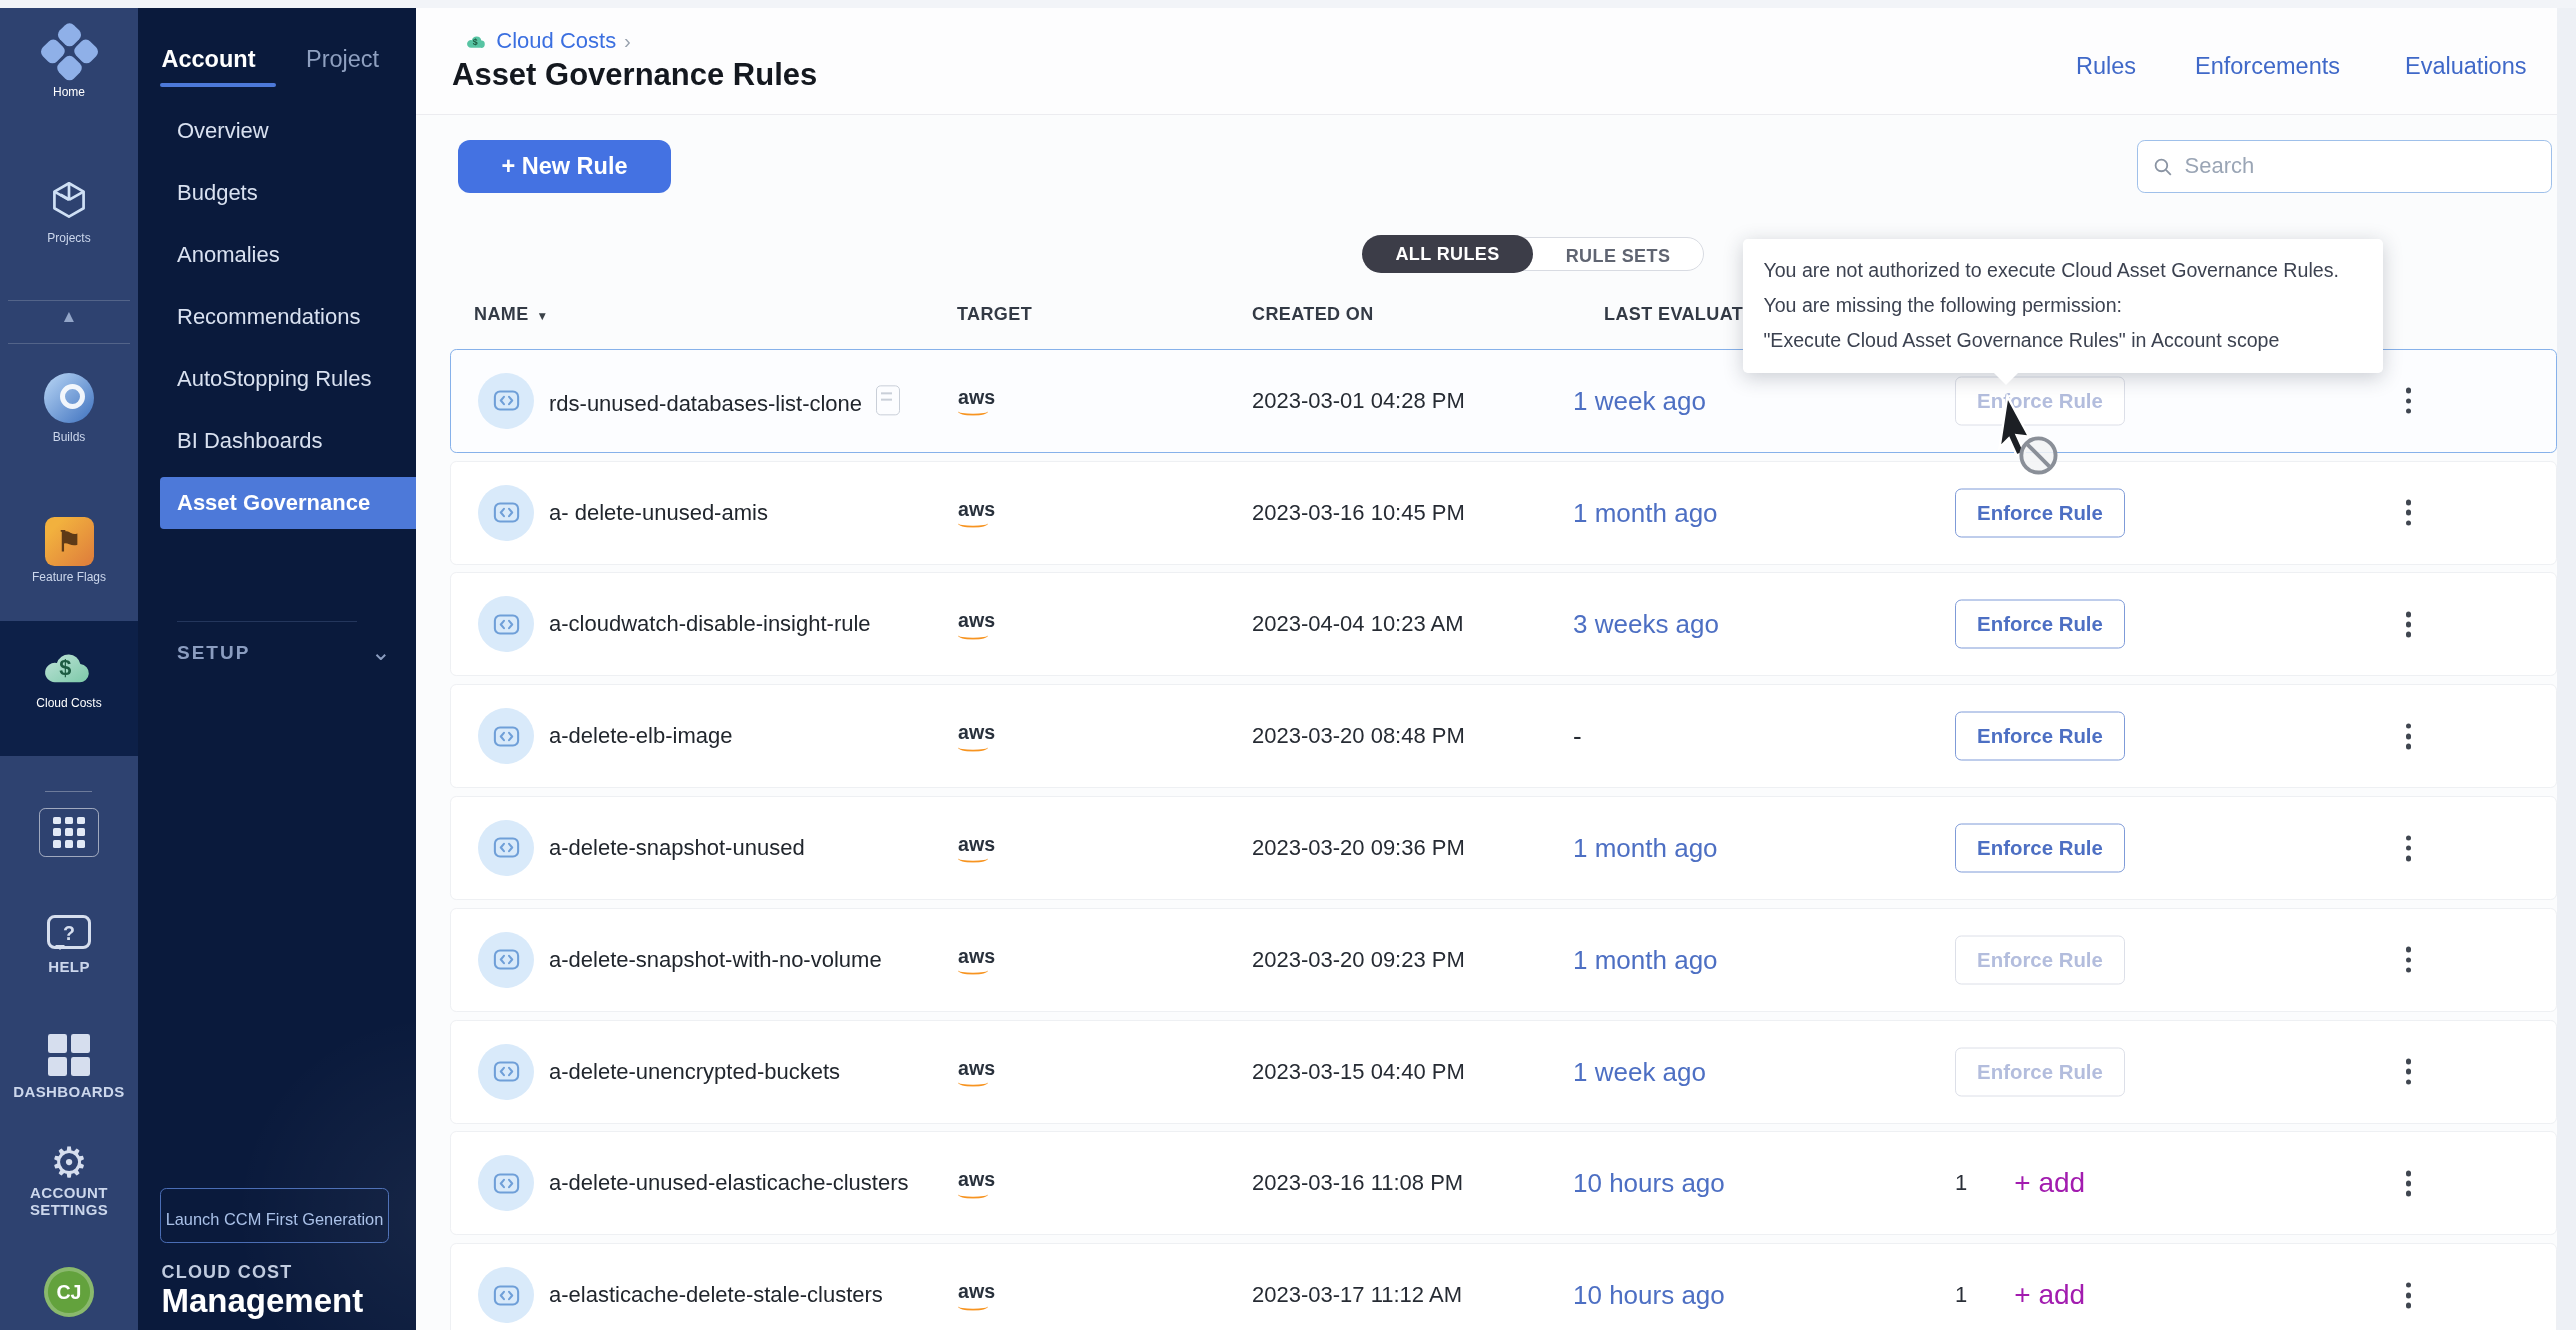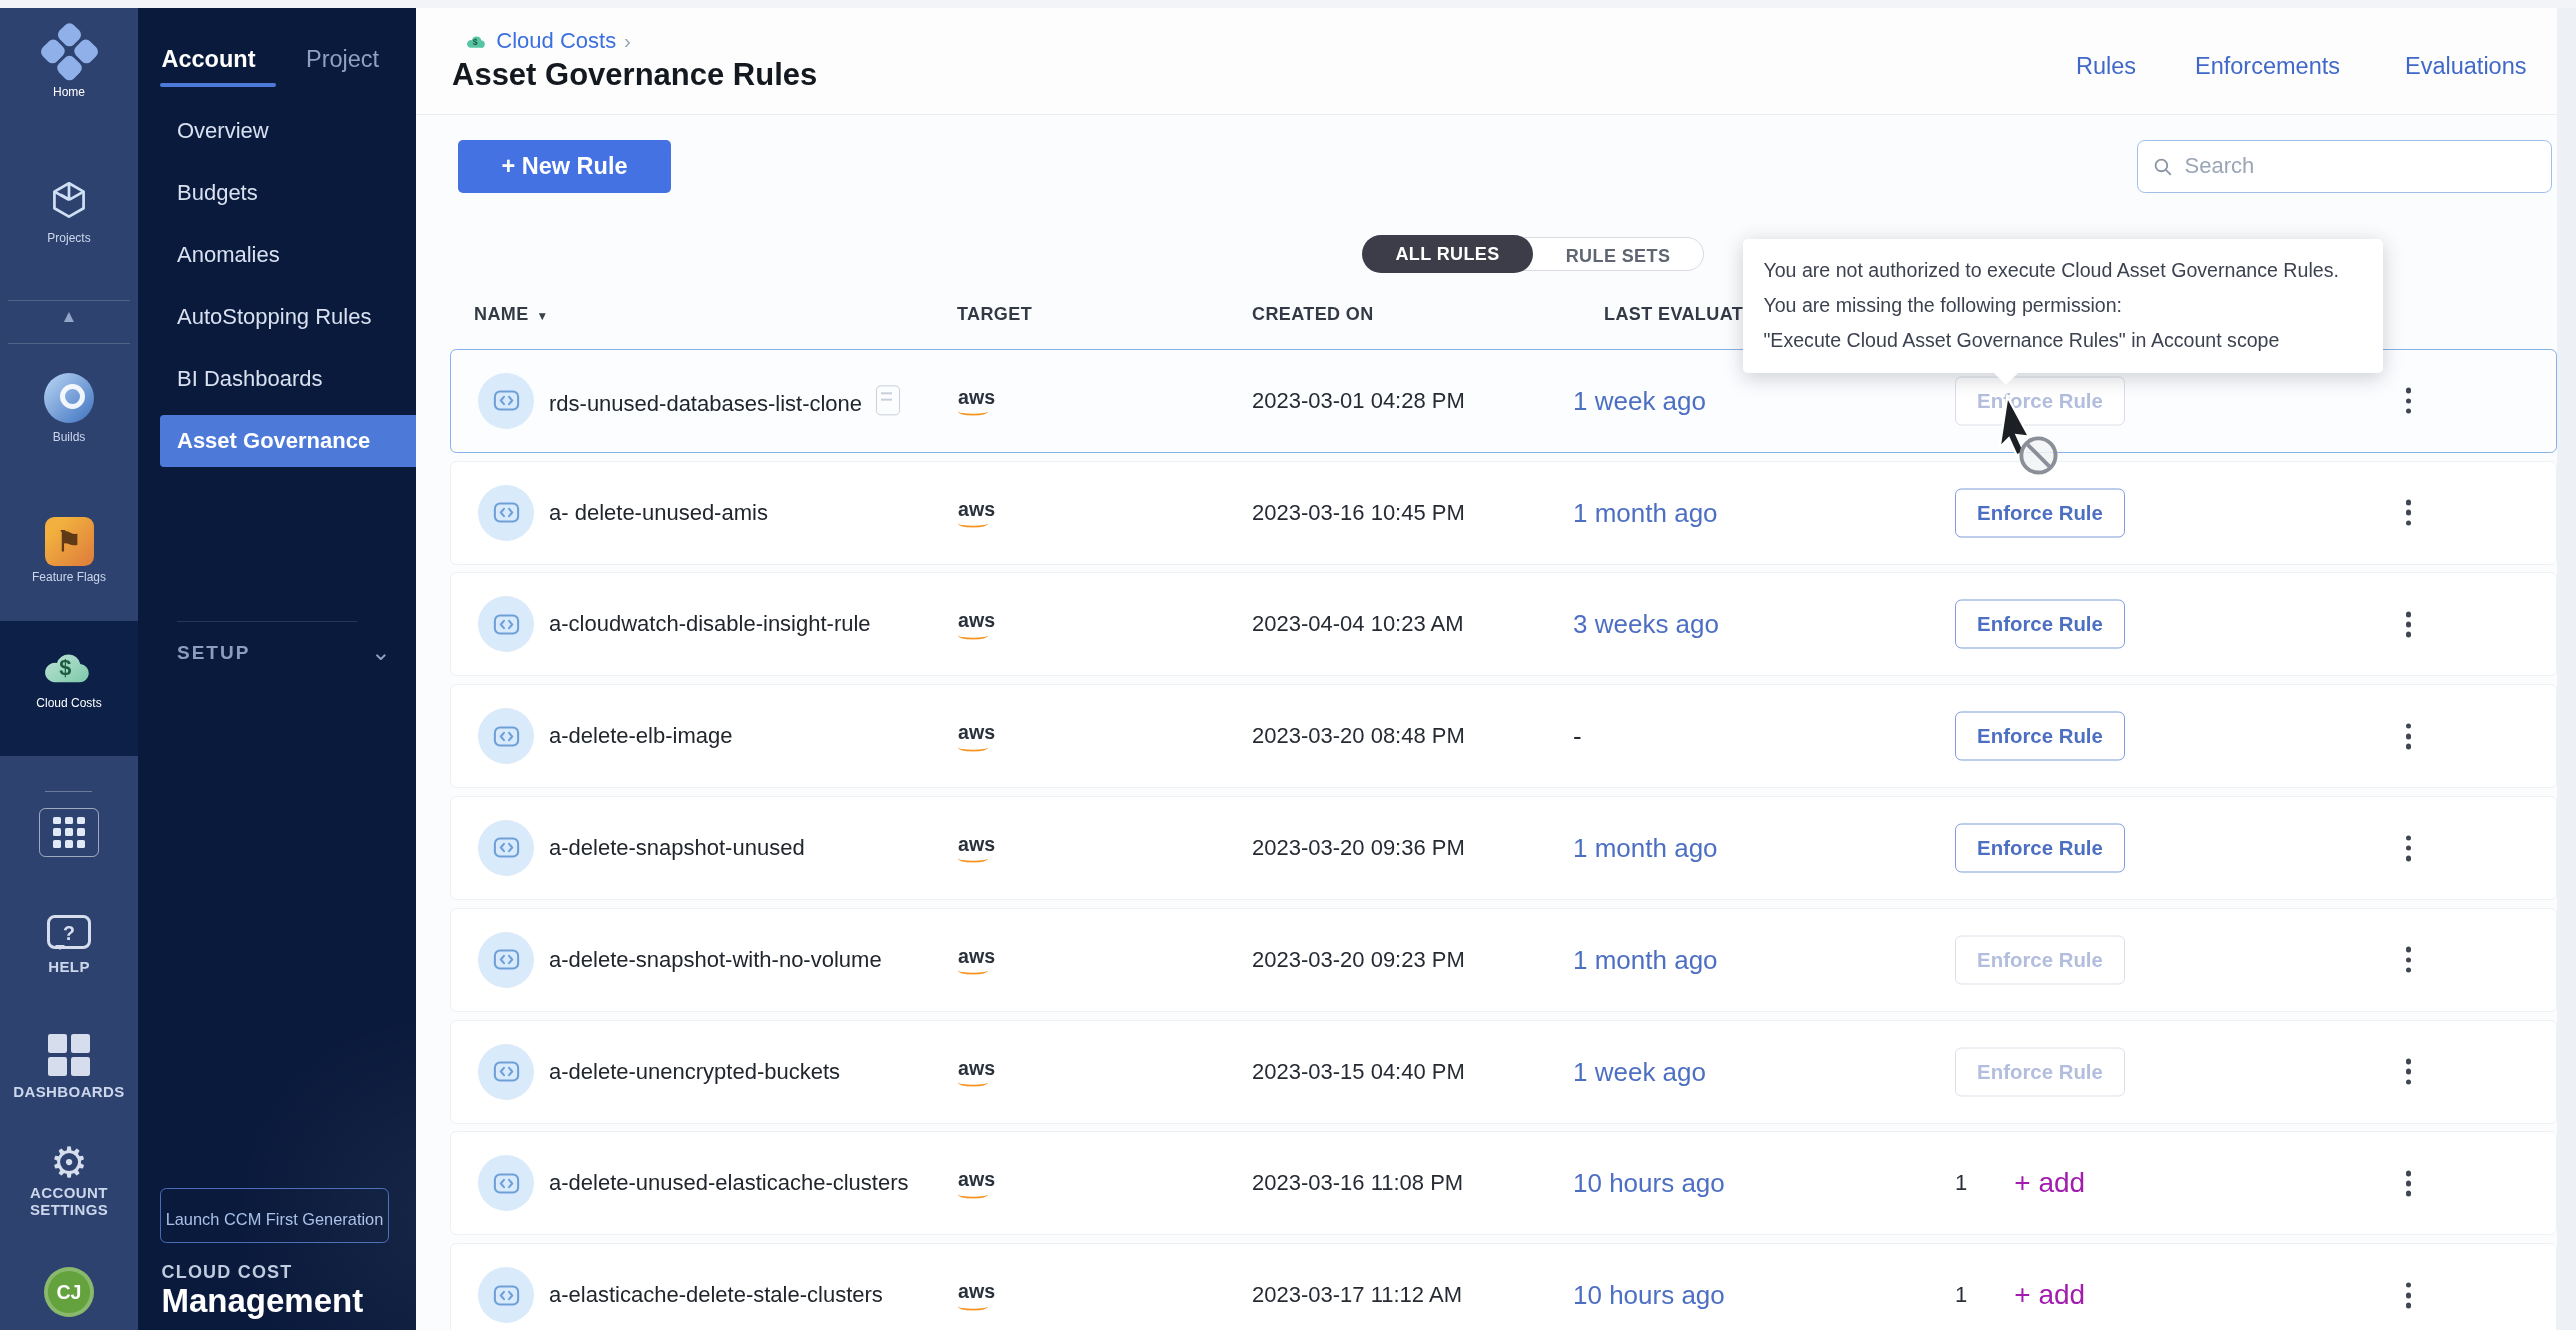--- a/index.html
+++ b/index.html
@@ -77,21 +77,21 @@
 
   
   .main { position:absolute; left:416px; top:7.8px; right:19px; bottom:0; background:#fbfcfd; z-index:10; }
   .header-zone { position:absolute; left:0; top:0; right:0; height:107px; background:#fdfdfe; border-bottom:0.8px solid #ececf0; }
   .breadcrumb { position:absolute; left:49px; top:20.4px; font-size:22px; color:#3b6fe0; display:flex; align-items:center; gap:7.8px; }
   .breadcrumb .chev { color:#9aa3af; font-size:20.4px; }
   .page-title { position:absolute; left:36px; top:49px; font-size:31px; font-weight:700; color:#14181f; }
   .hdr-link { position:absolute; top:45px; font-size:23.5px; color:#3f68c8; cursor:pointer; }
 
   .new-rule-btn { position:absolute; left:42px; top:132px; width:213px; height:53px; background:#4472e2; border:none;
-                  border-radius:5px; color:#fff; font-size:23.5px; font-weight:600; cursor:pointer;
+                  border-radius:12px; color:#fff; font-size:23.5px; font-weight:600; cursor:pointer;
                   font-family:"Liberation Sans", sans-serif; }
   .search-wrap { position:absolute; left:1721px; top:132px; width:415px; height:53px; background:#fff;
                  border:1.6px solid #9fc0ea; border-radius:7.8px; display:flex; align-items:center; padding:0 14px; }
   .search-wrap input { border:none; outline:none; font-size:22px; color:#8b5cf6; width:100%; margin-left:11px;
                  font-family:"Liberation Sans", sans-serif; }
   .search-wrap input::placeholder { color:#9aa5b5; }
 
   .pill-toggle { position:absolute; left:947px; top:229px; height:34px; background:#fff; border:1.6px solid #d8dbe2;
                  border-radius:782px; display:flex; align-items:center; }
   .pill-seg { padding:0 33px; height:28px; line-height:33px; font-size:18px; font-weight:700; letter-spacing:0.4px;
@@ -238,20 +238,21 @@
 
 <div class="nav">
   <div class="nav-tab-account">Account</div>
   <div class="nav-tab-underline"></div>
   <div class="nav-tab-project">Project</div>
 
   <div class="nav-items">
       <div class="nav-item">Overview</div>
       <div class="nav-item">Budgets</div>
       <div class="nav-item">Anomalies</div>
+      <div class="nav-item">Recommendations</div>
       <div class="nav-item">AutoStopping Rules</div>
       <div class="nav-item">BI Dashboards</div>
       <div class="nav-item active">Asset Governance</div>
     </div>
 
   <div class="nav-setup-divider"></div>
   <div class="nav-setup">SETUP</div>
   <div class="nav-setup-chevron">⌄</div>
 
   <button class="launch-btn">Launch CCM First Generation</button>

